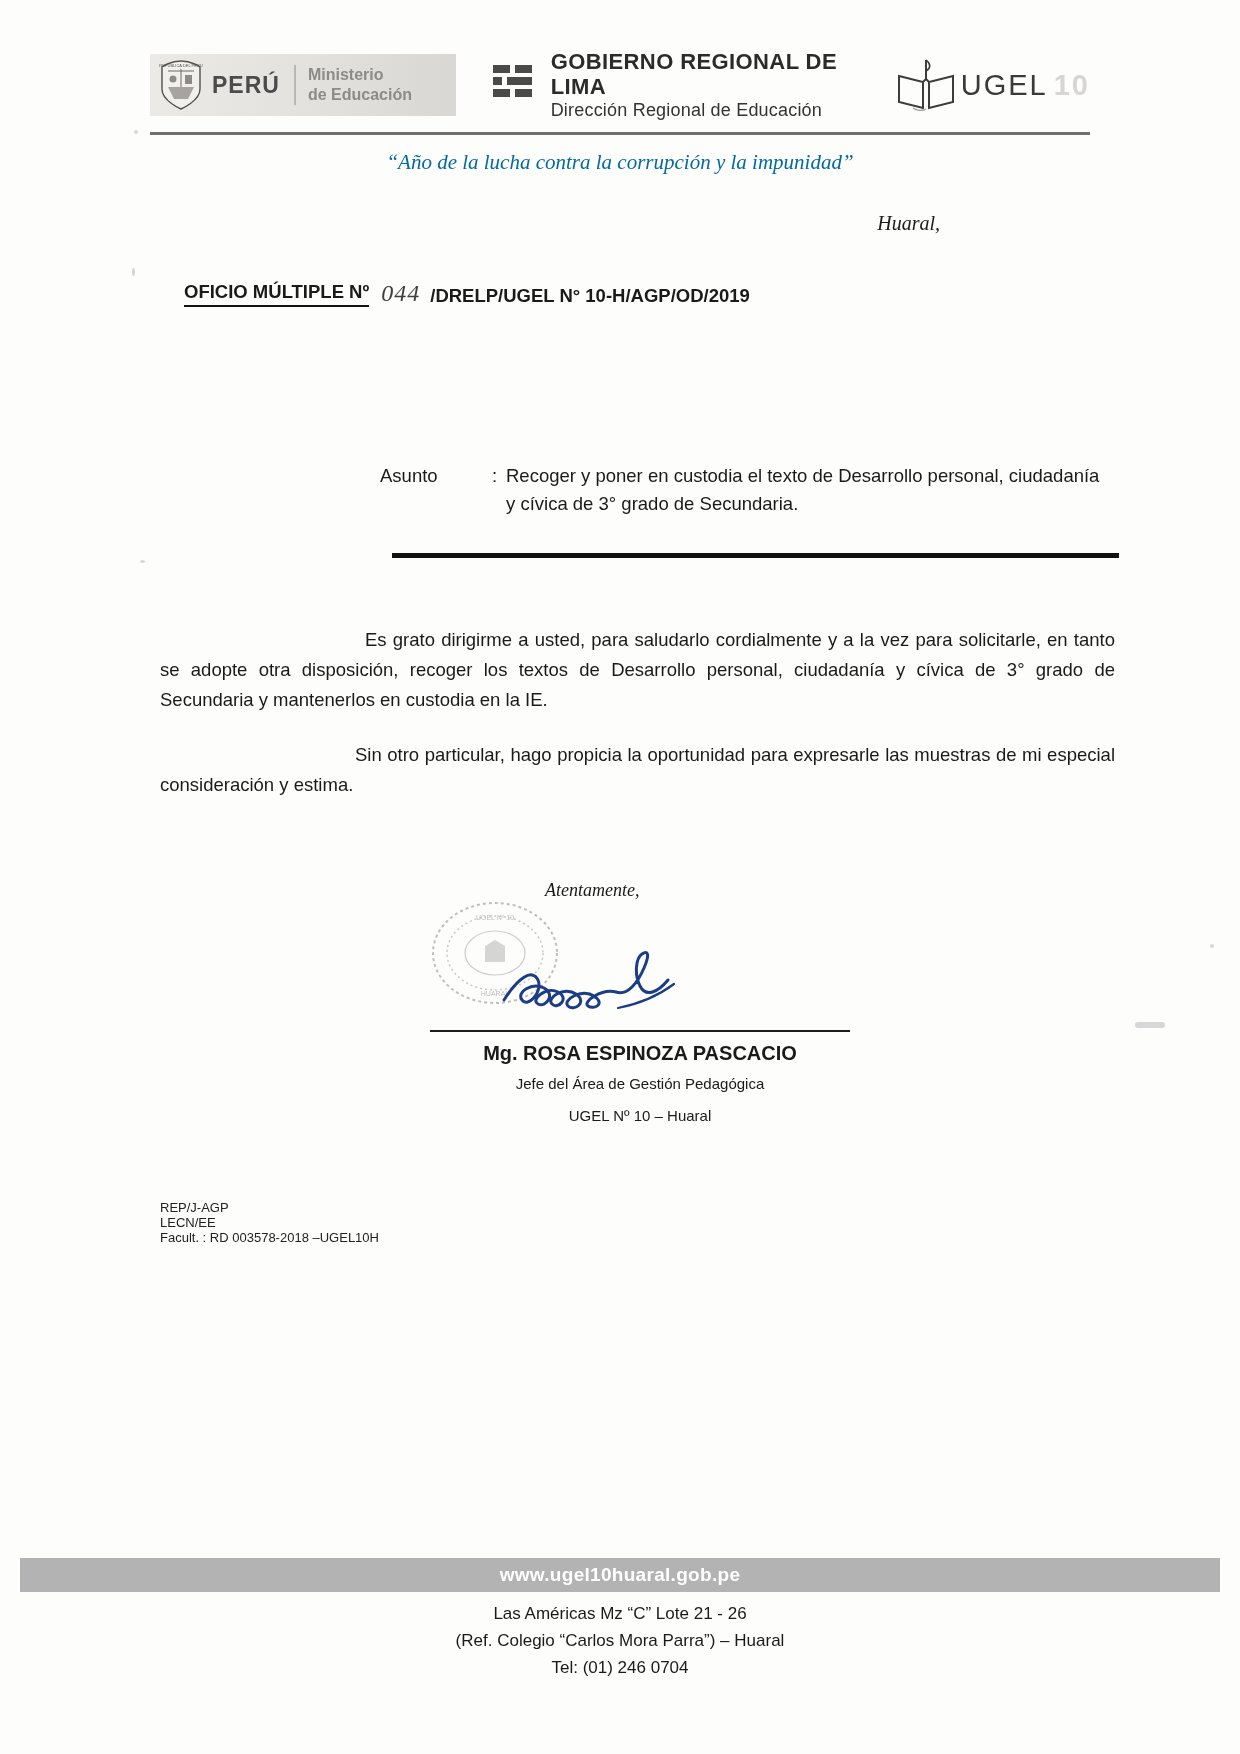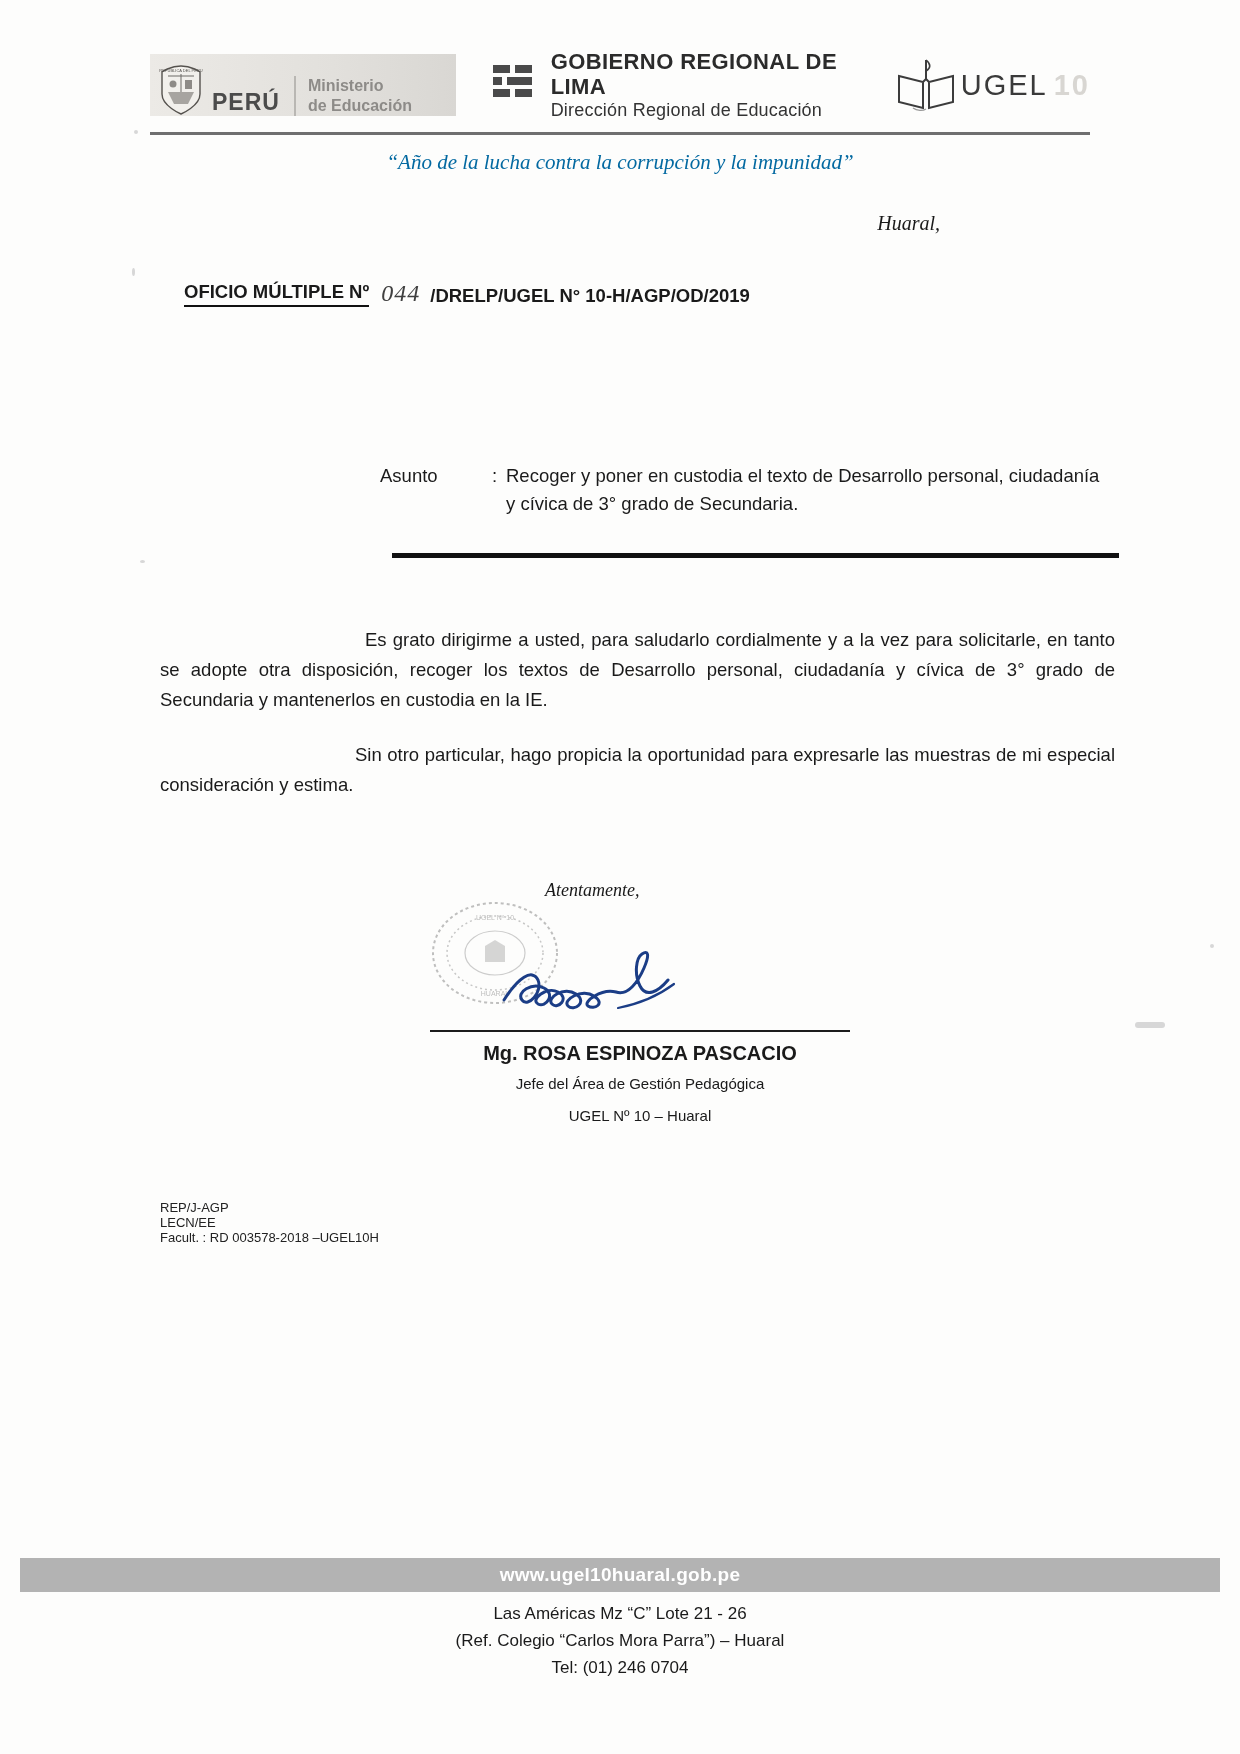--- a/index.html
+++ b/index.html
@@ -26,21 +26,21 @@
     position: absolute;
     top: 42px;
     left: 150px;
     width: 940px;
     height: 86px;
     display: flex;
     align-items: center;
   }
   .peru-block {
     display: flex;
-    align-items: flex-end;
+    align-items: center;
     height: 62px;
     width: 330px;
     background: linear-gradient(90deg,#eceae6 0%, #e2e0dc 60%, #d9d7d3 100%);
   }
   .shield {
     width: 46px;
     height: 52px;
     margin-left: 8px;
     margin-right: 8px;
     position: relative;

